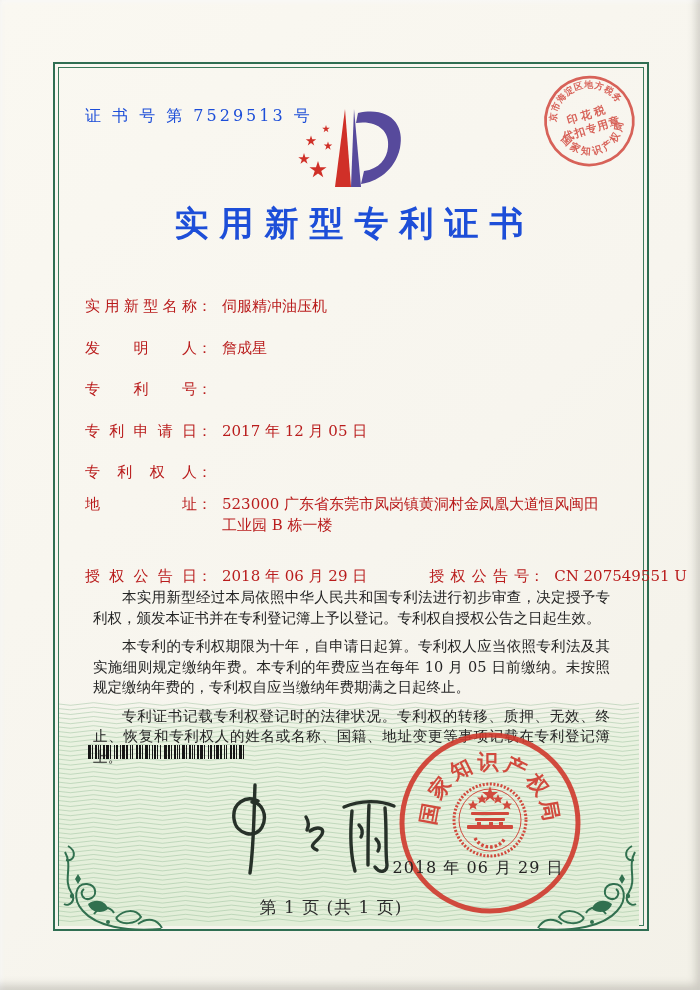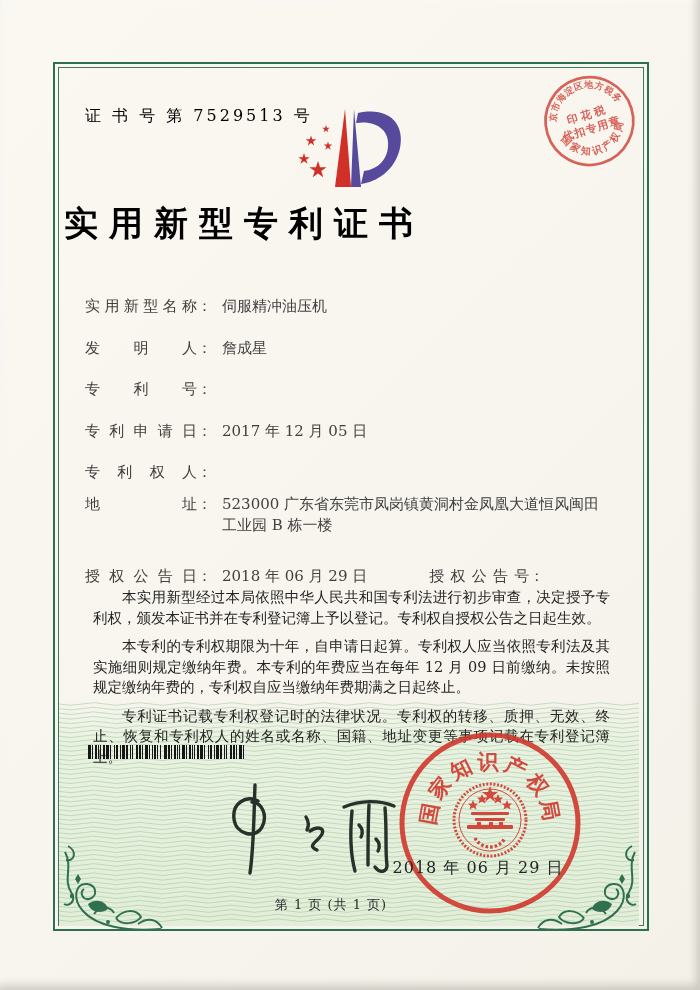--- a/index.html
+++ b/index.html
@@ -6,28 +6,28 @@
   #stage{position:relative;width:700px;height:990px;font-family:"DejaVu Serif","Liberation Serif",serif;color:#2e2e2e;}
   .paper{position:absolute;inset:0;background:linear-gradient(135deg,#faf8f1 0%,#f7f5ee 55%,#f3f1e8 100%);
          box-shadow:inset -4px -5px 9px rgba(90,88,80,.25), inset 2px 2px 4px rgba(255,255,255,.8);}
   .frame-outer{position:absolute;left:53px;top:62px;width:592px;height:865px;border:2px solid #2f6e52;}
   .frame-inner{position:absolute;inset:3px;border:1px solid #3c7a5c;}
   
   .greenzone{position:absolute;left:59px;top:700px;width:580px;height:226px;
              background:linear-gradient(rgba(231,241,222,0) 0%, #e9f2e0 18%, #e2eed8 100%);}
   .greenzone svg{position:absolute;inset:0;}
   
-  .certno{position:absolute;left:85px;top:106px;font-size:16px;letter-spacing:3px;color:#000000;}
+  .certno{position:absolute;left:85px;top:106px;font-size:16px;letter-spacing:3px;color:#1d4ed8;}
   
   .logo{position:absolute;left:288px;top:103px;width:130px;height:92px;}
   
-  .title{position:absolute;left:53px;top:201px;width:592px;text-align:left;font-size:34px;font-weight:bold;
-         color:#000000;letter-spacing:11px;text-indent:11px;}
-  
-  .row{position:absolute;left:85px;display:flex;align-items:flex-start;font-size:15px;line-height:21px;color:#404040;}
+  .title{position:absolute;left:53px;top:201px;width:592px;text-align:center;font-size:34px;font-weight:bold;
+         color:#1d4ed8;letter-spacing:11px;text-indent:11px;}
+  
+  .row{position:absolute;left:85px;display:flex;align-items:flex-start;font-size:15px;line-height:21px;color:#b91c1c;}
   .row .lbl{display:inline-block;width:112px;text-align:justify;text-align-last:justify;}
   .row .colon{margin:0 2px 0 0;}
   .row .val{margin-left:8px;white-space:pre-line;max-width:410px;}
   .row .pair2{display:flex;margin-left:62px;}
   .row .pair2 .lbl{width:100px;}
   
   .body-text{position:absolute;left:85px;top:579px;width:533px;font-size:14.5px;line-height:20.5px;
              text-align:justify;color:#242424;}
   .body-text p{margin:8px;text-indent:2em;}
   
@@ -37,21 +37,21 @@
   .signer{position:absolute;left:95px;top:801px;font-family:"DejaVu Sans","Liberation Sans",sans-serif;
           font-weight:600;font-size:17px;letter-spacing:3px;color:#1e241f;line-height:29px;}
   .signature{position:absolute;left:208px;top:775px;}
   
   .seal{position:absolute;left:395px;top:728px;}
   .seal-date{position:absolute;left:378px;top:858px;width:200px;text-align:center;font-size:16px;
              letter-spacing:1px;color:#242424;}
   
   .taxstamp{position:absolute;left:543px;top:74px;transform:rotate(-17deg);}
   
-  .footer{position:absolute;left:33px;top:896px;width:596px;text-align:center;font-size:13px;color:#2c2c2c;letter-spacing:1px;}
+  .footer{position:absolute;left:33px;top:896px;width:596px;text-align:center;font-size:17px;color:#2c2c2c;letter-spacing:1px;}
   
   .orn{position:absolute;width:106px;height:90px;}
   .orn-l{left:58px;top:844px;}
   .orn-r{left:536px;top:844px;transform:scaleX(-1);}
 </style>
 </head>
 <body>
 
 <div id="stage">
   <div class="paper"></div>
@@ -119,26 +119,27 @@
     <span class="val">523000 广东省东莞市凤岗镇黄洞村金凤凰大道恒风闽田
 工业园 B 栋一楼</span>
   </div>
   <div class="row" style="top:566px">
     <span class="lbl">授权公告日</span>
       <span class="colon">：</span>
     <span class="val">2018 年 06 月 29 日</span>
     <span class="pair2">
       <span class="lbl">授权公告号</span>
         <span class="colon">：</span>
+      <span class="val">CN 207549551 U</span>
     </span>
   </div>
 
   <div class="body-text">
     <p>本实用新型经过本局依照中华人民共和国专利法进行初步审查，决定授予专利权，颁发本证书并在专利登记簿上予以登记。专利权自授权公告之日起生效。</p>
-    <p>本专利的专利权期限为十年，自申请日起算。专利权人应当依照专利法及其实施细则规定缴纳年费。本专利的年费应当在每年 12 月 09 日前缴纳。未按照规定缴纳年费的，专利权自应当缴纳年费期满之日起终止。</p>
+    <p>本专利的专利权期限为十年，自申请日起算。专利权人应当依照专利法及其实施细则规定缴纳年费。本专利的年费应当在每年 10 月 05 日前缴纳。未按照规定缴纳年费的，专利权自应当缴纳年费期满之日起终止。</p>
     <p>专利证书记载专利权登记时的法律状况。专利权的转移、质押、无效、终止、恢复和专利权人的姓名或名称、国籍、地址变更等事项记载在专利登记簿上。</p>
   </div>
 
   <div class="barcode" id="barcode"><i style="width:3px;margin-right:1px"></i><i style="width:1px;margin-right:2px"></i><i style="width:2px;margin-right:1px"></i><i style="width:1px;margin-right:1px"></i><i style="width:1px;margin-right:2px"></i><i style="width:2px;margin-right:1px"></i><i style="width:3px;margin-right:1px"></i><i style="width:1px;margin-right:3px"></i><i style="width:1px;margin-right:1px"></i><i style="width:2px;margin-right:2px"></i><i style="width:1px;margin-right:1px"></i><i style="width:3px;margin-right:1px"></i><i style="width:2px;margin-right:2px"></i><i style="width:1px;margin-right:1px"></i><i style="width:1px;margin-right:3px"></i><i style="width:2px;margin-right:1px"></i><i style="width:2px;margin-right:1px"></i><i style="width:1px;margin-right:2px"></i><i style="width:3px;margin-right:1px"></i><i style="width:1px;margin-right:2px"></i><i style="width:1px;margin-right:1px"></i><i style="width:2px;margin-right:1px"></i><i style="width:1px;margin-right:2px"></i><i style="width:1px;margin-right:3px"></i><i style="width:3px;margin-right:1px"></i><i style="width:2px;margin-right:1px"></i><i style="width:1px;margin-right:2px"></i><i style="width:2px;margin-right:1px"></i><i style="width:1px;margin-right:1px"></i><i style="width:1px;margin-right:2px"></i><i style="width:3px;margin-right:1px"></i><i style="width:1px;margin-right:2px"></i><i style="width:2px;margin-right:1px"></i><i style="width:1px;margin-right:1px"></i><i style="width:1px;margin-right:2px"></i><i style="width:2px;margin-right:1px"></i><i style="width:3px;margin-right:1px"></i><i style="width:1px;margin-right:3px"></i><i style="width:1px;margin-right:1px"></i><i style="width:2px;margin-right:2px"></i><i style="width:1px;margin-right:1px"></i><i style="width:3px;margin-right:1px"></i><i style="width:2px;margin-right:2px"></i><i style="width:1px;margin-right:1px"></i><i style="width:1px;margin-right:3px"></i><i style="width:2px;margin-right:1px"></i><i style="width:2px;margin-right:1px"></i><i style="width:1px;margin-right:2px"></i><i style="width:3px;margin-right:1px"></i><i style="width:1px;margin-right:2px"></i></div>
 
 
   <div class="signature">
     <svg width="200" height="108" viewBox="0 0 200 108">
       <g fill="none" stroke="#273129" stroke-width="3.4" stroke-linecap="round">
         <path d="M50,26 C38,20 24,28 26,44 C28,60 48,64 54,52 C60,40 54,28 44,27"></path>

